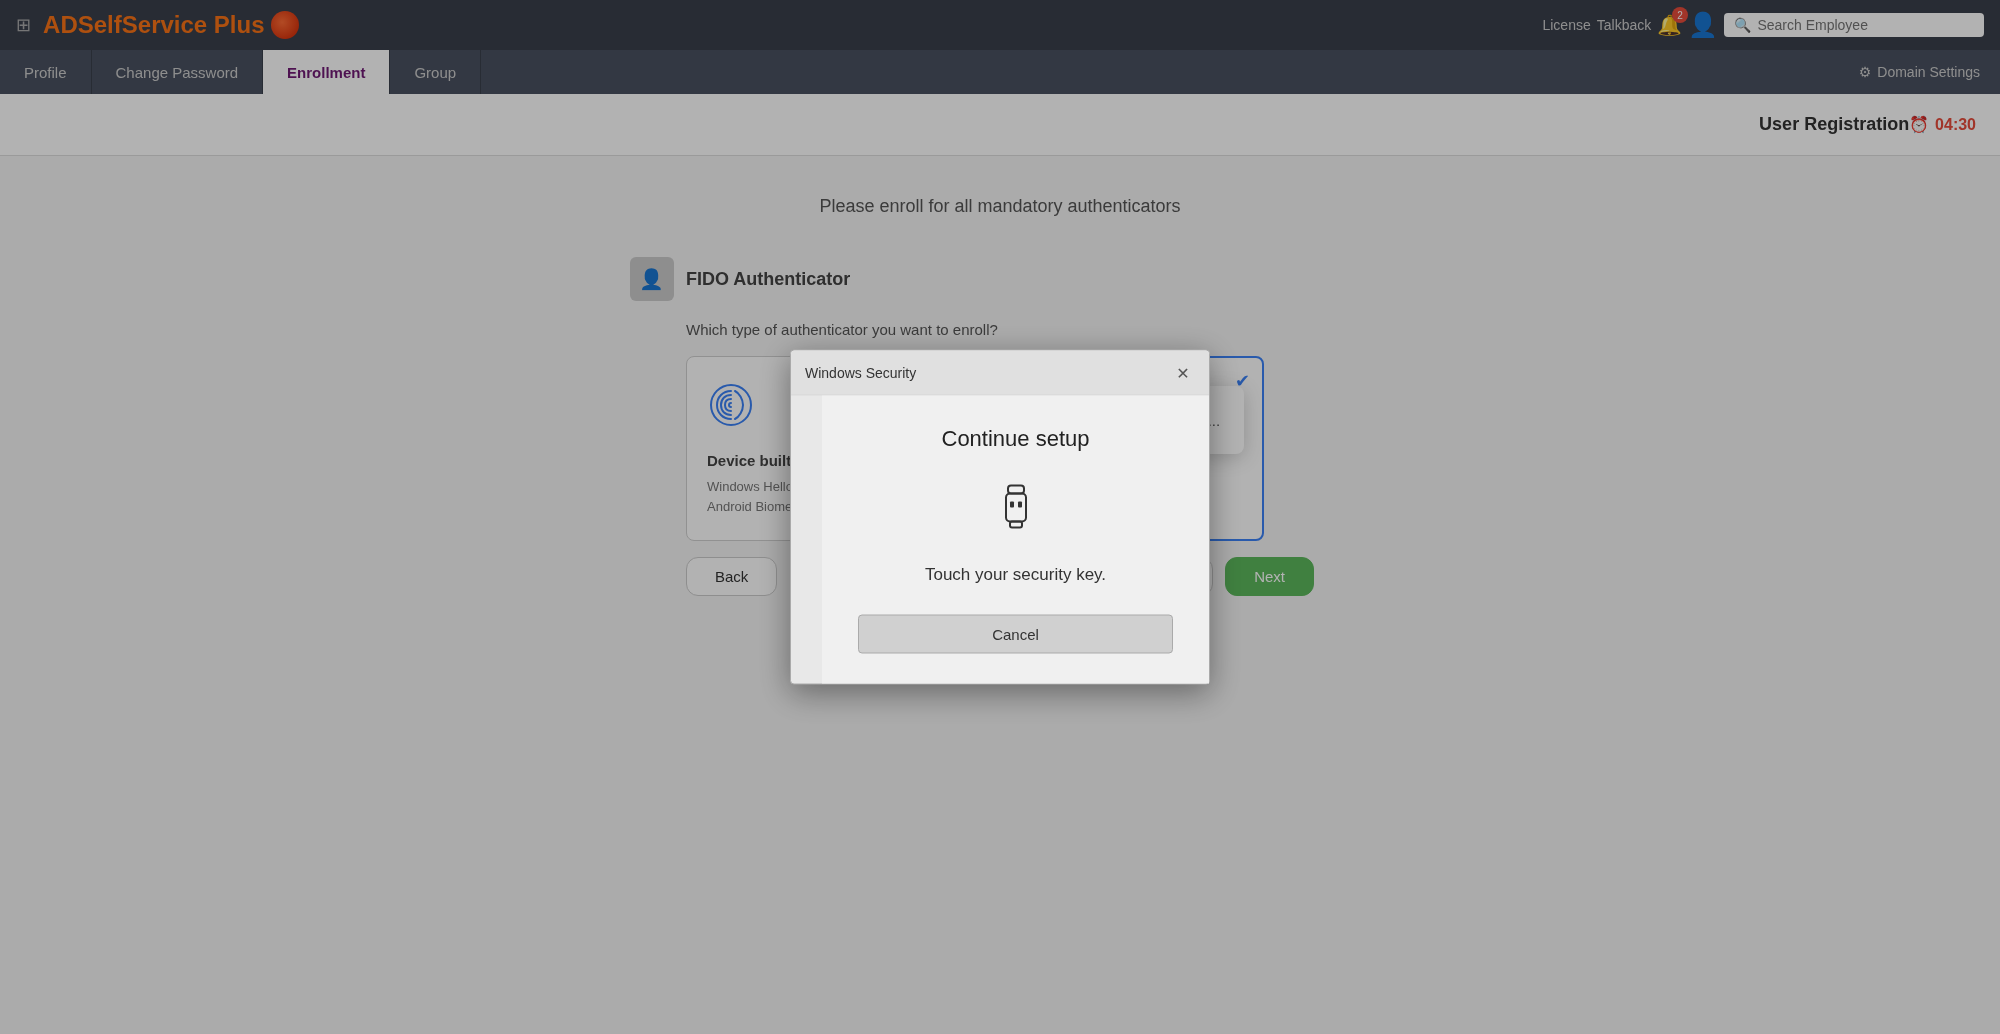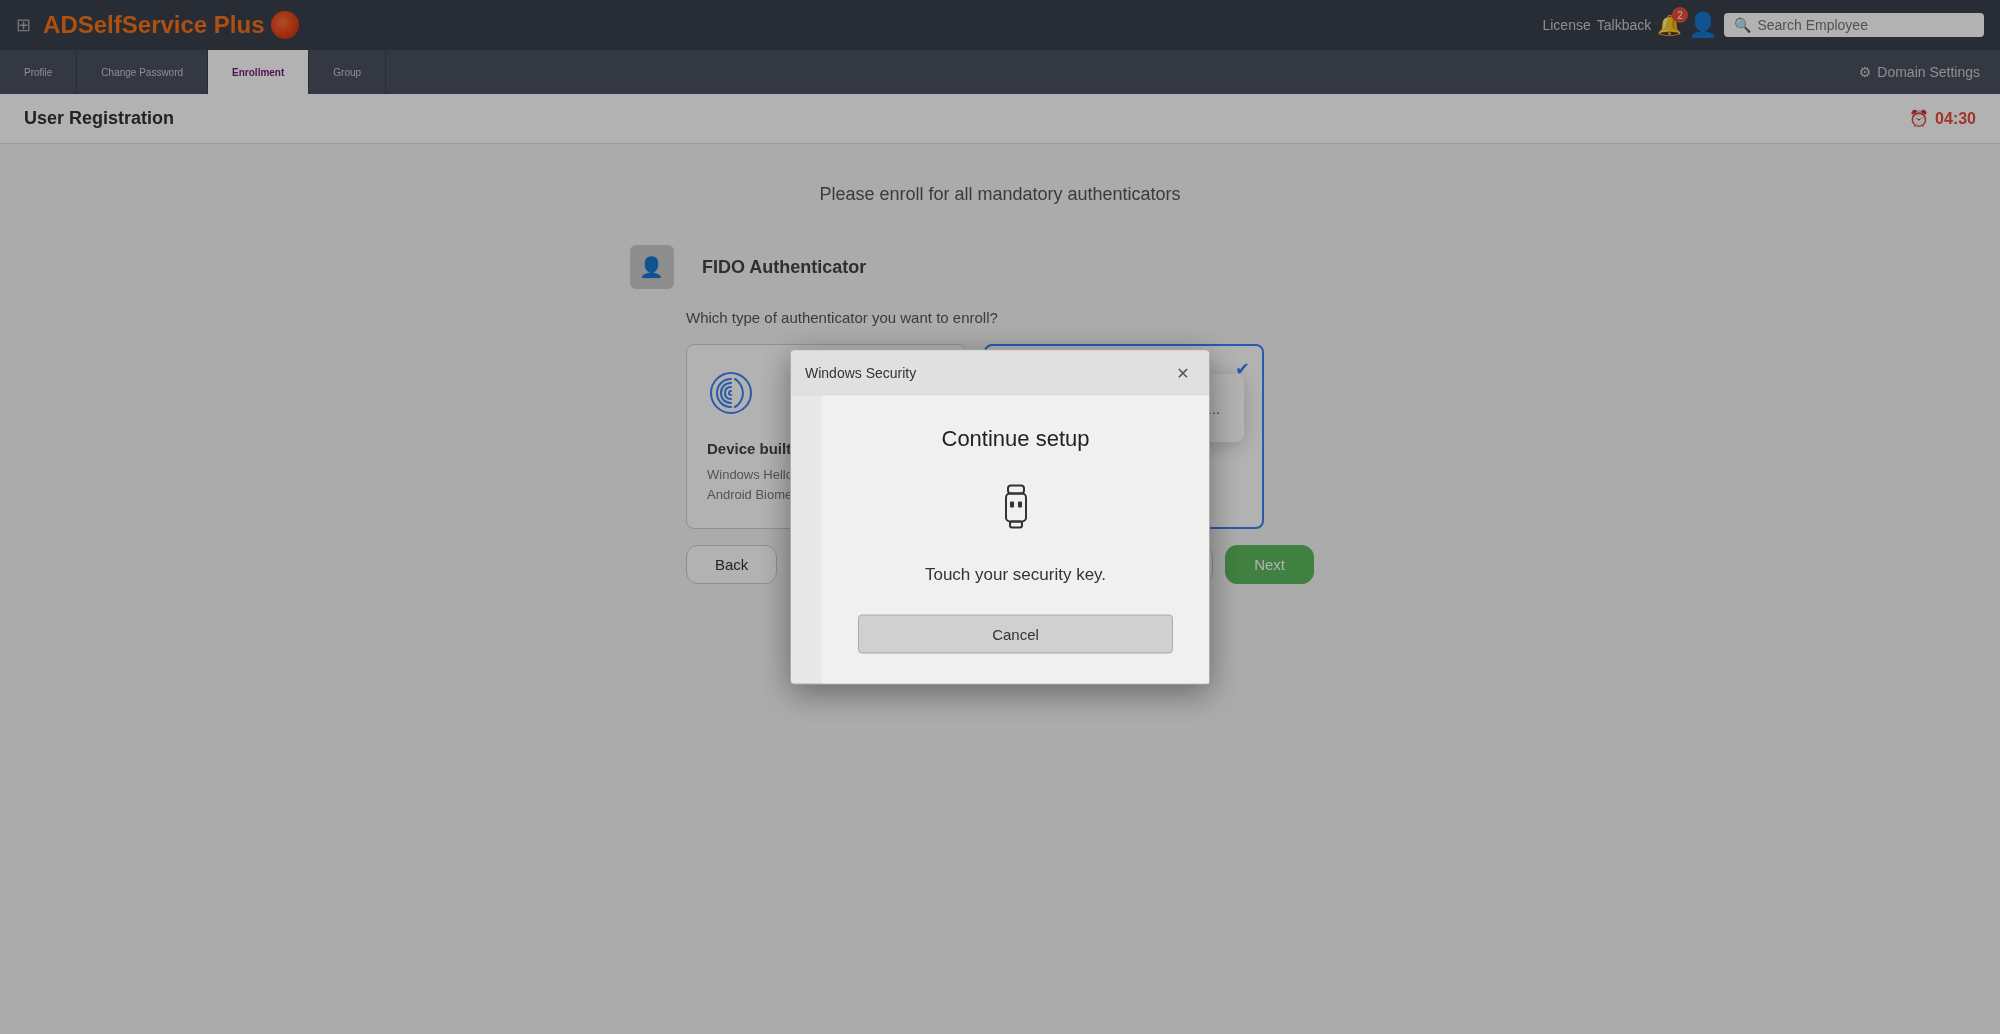--- a/index.html
+++ b/index.html
@@ -48,36 +48,36 @@
       background: #4a5160;
       display: flex;
       align-items: stretch;
       height: 44px;
       justify-content: space-between;
     }
     .tab-bar-left { display: flex; }
     .tab {
       padding: 0 24px;
       display: flex; align-items: center;
-      color: #ccc; font-size: 10px; cursor: pointer;
+      color: #ccc; font-size: 15px; cursor: pointer;
       border-right: 1px solid #3a3f4b;
     }
     .tab.active { background: #fff; color: #701a75; font-weight: bold; }
     .domain-settings-btn {
       display: flex; align-items: center; gap: 6px;
       color: #ccc; font-size: 14px; cursor: pointer;
       padding: 0 20px;
     }
 
     
     .page-header {
       background: #fff;
-      padding: 14px 24px;
+      padding: 20px 24px;
       border-bottom: 1px solid #ddd;
-      display: flex; justify-content: space-between; align-items: center;
+      display: flex; justify-content: flex-end; align-items: center;
     }
     .page-title { font-size: 18px; font-weight: bold; color: #333; }
     .timer { color: #e74c3c; font-size: 16px; display: flex; align-items: center; gap: 6px; }
 
     
     .main-content {
       background: #f5f5f5;
       padding: 40px 0;
       min-height: calc(1034px - 50px - 44px - 50px);
       position: relative;
@@ -96,21 +96,21 @@
     .fido-header {
       display: flex; align-items: center; gap: 12px;
       margin-bottom: 20px;
     }
     .fido-icon-box {
       width: 44px; height: 44px;
       background: #ccc; border-radius: 6px;
       display: flex; align-items: center; justify-content: center;
       font-size: 20px; color: #fff;
     }
-    .fido-title { font-size: 18px; color: #444; font-weight: bold; margin-left: 16px; }
+    .fido-title { font-size: 18px; color: #444; font-weight: bold; }
 
     .fido-question {
       font-size: 15px; color: #555; margin-bottom: 18px;
       margin-left: 56px;
     }
 
     .auth-cards {
       display: flex; gap: 18px; margin-left: 56px; position: relative;
     }
     .auth-card {

